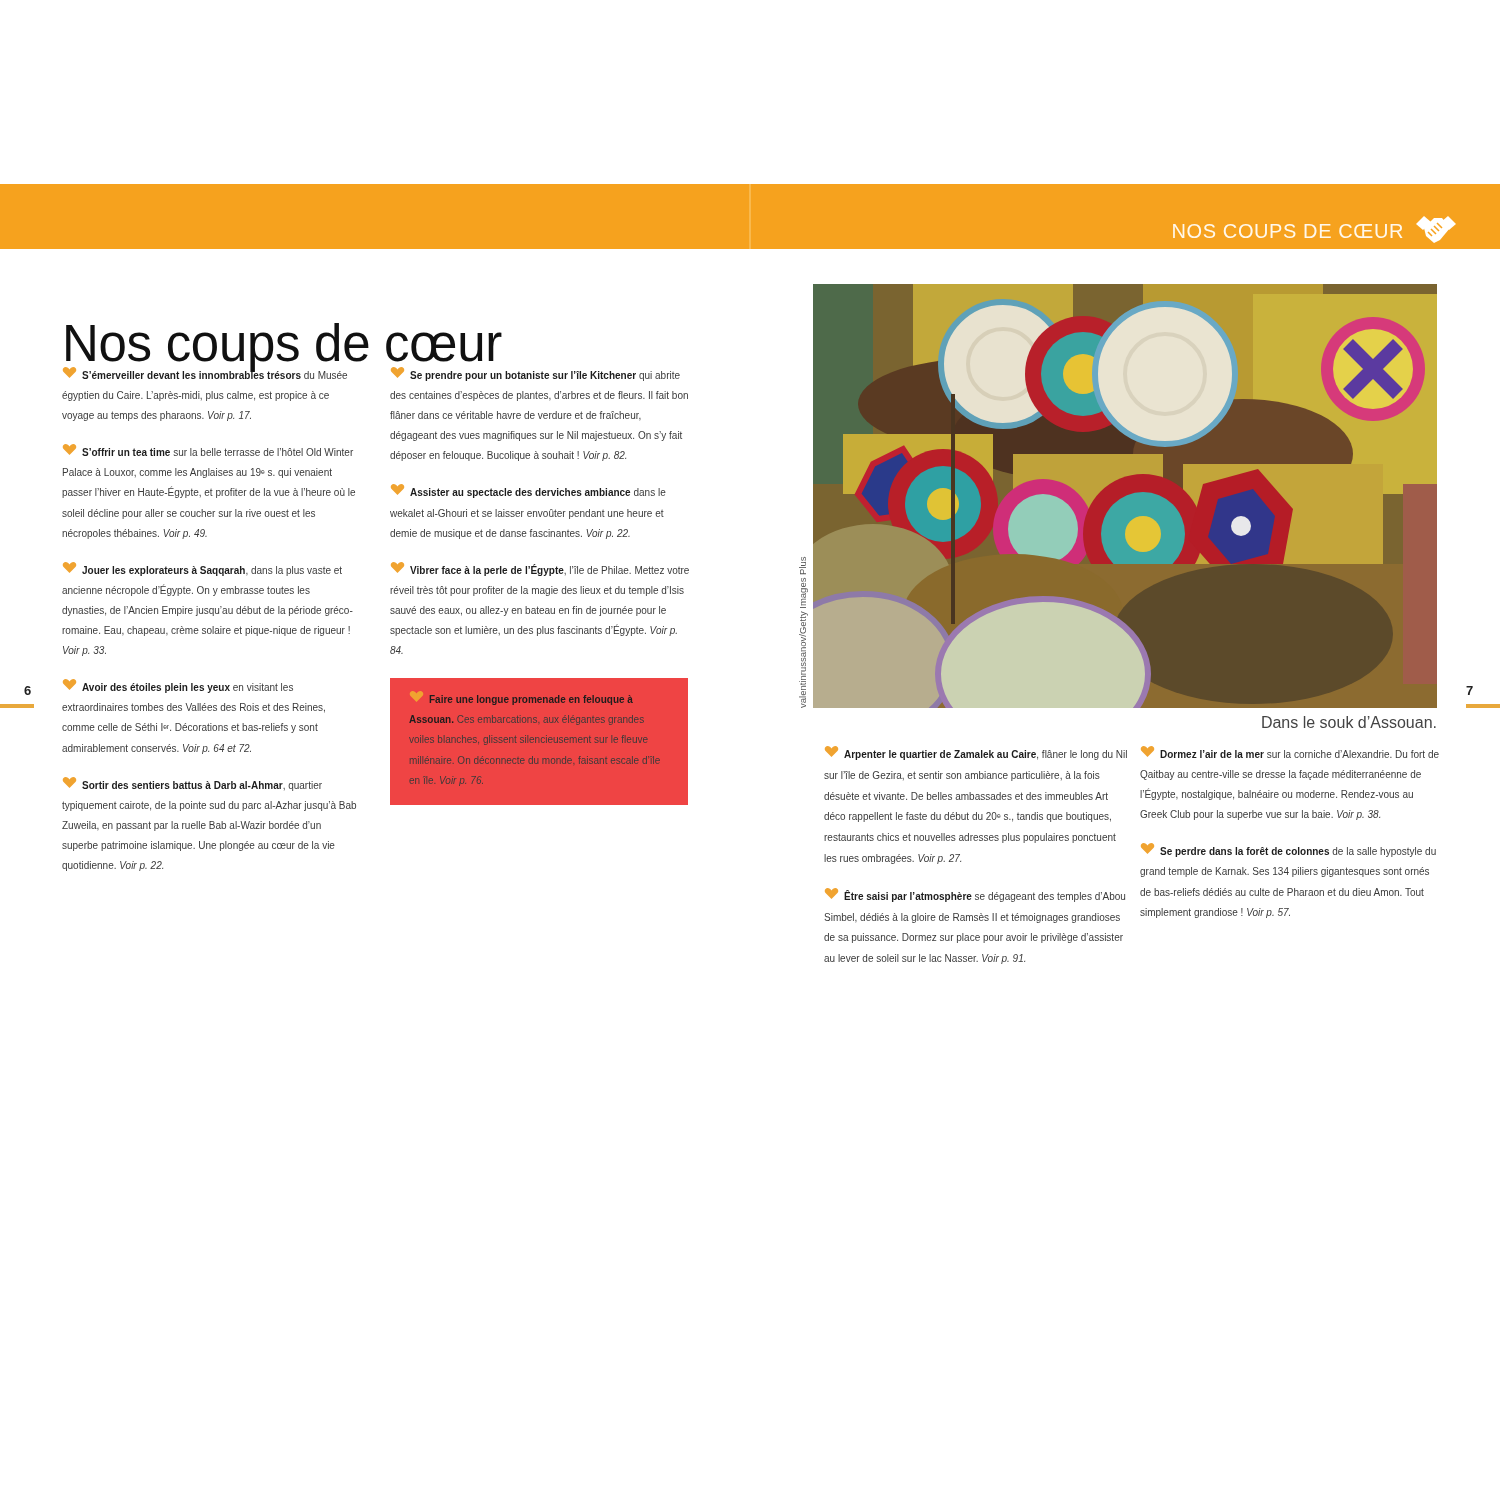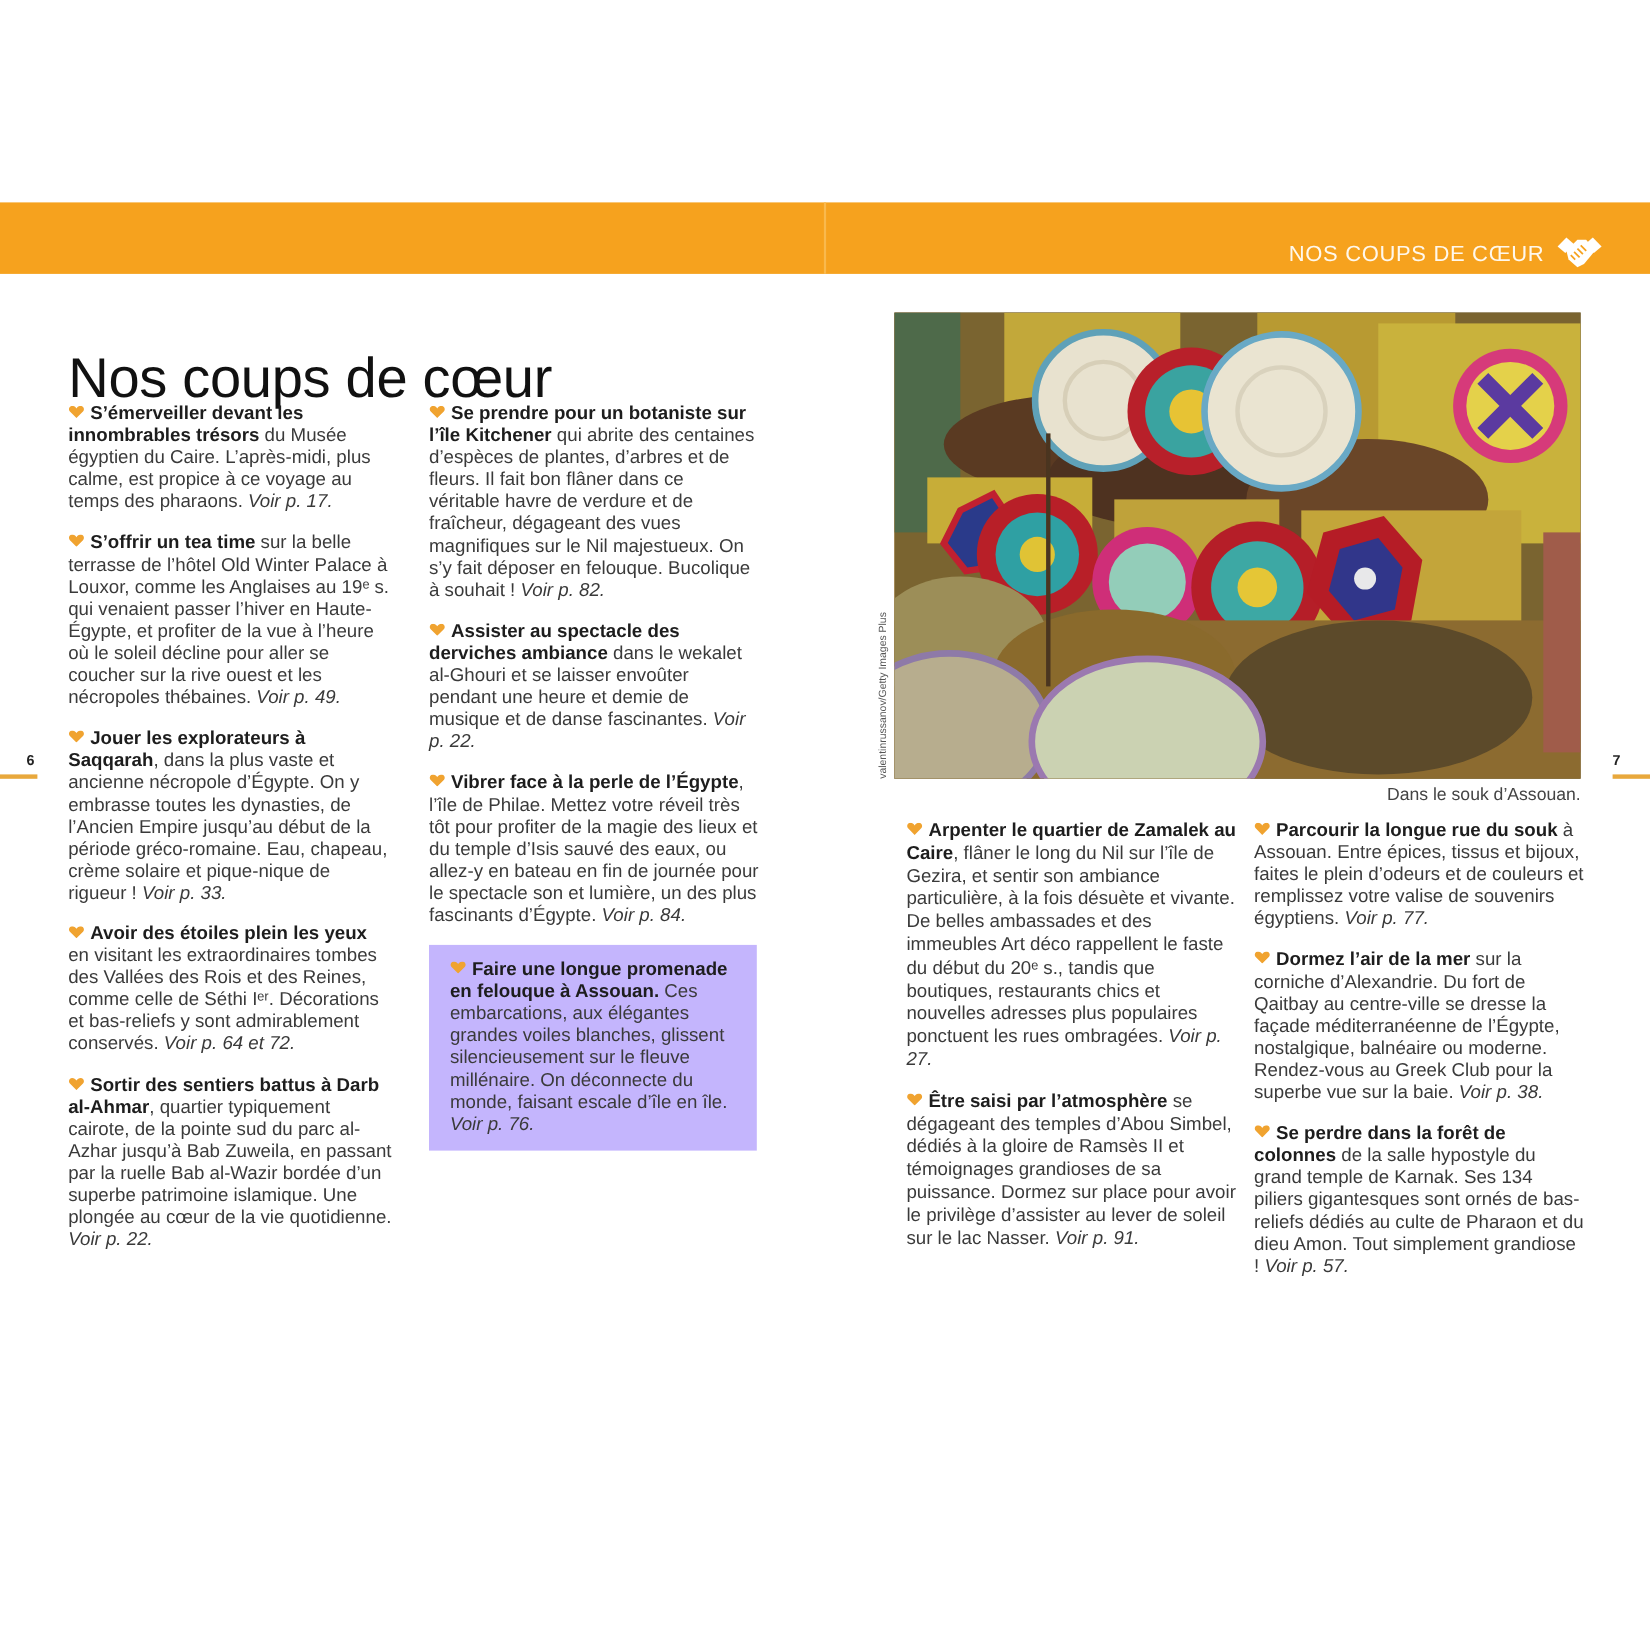--- a/index.html
+++ b/index.html
@@ -9,25 +9,25 @@
   .band { position:absolute; top:184px; left:0; width:1500px; height:65px; background:#f6a21e; }
   .gutter { position:absolute; top:184px; left:749px; width:2px; height:65px; background:#f9b94d; }
   .band-title { position:absolute; top:219px; right:96px; color:#fff8ec; font-size:20px;
                 letter-spacing:0.6px; line-height:24px; }
   .band-icon { position:absolute; top:210px; left:1414px; width:44px; height:36px; }
 
   .page-title { position:absolute; left:62px; top:280px; font-size:51px; color:#111;
                 letter-spacing:-0.3px; line-height:60px; font-weight:normal; }
 
   .col { position:absolute; width:300px; }
-  .entry { font-size:17px; line-height:20.1px; color:#3a3a3a; margin:0 0 17px 0; }
+  .entry { font-size:10px; line-height:20.1px; color:#3a3a3a; margin:0 0 17px 0; }
   .entry b { color:#1d1d1d; font-weight:bold; }
   .entry i { font-style:italic; }
   .heart { display:inline-block; width:15px; height:11px; margin-right:5px; vertical-align:1px; }
-  .box { background:#c4b5fd; padding:12px 18px 14px 19px; width:261px; }
+  .box { background:#ef4444; padding:12px 18px 14px 19px; width:261px; }
 
   .folio { position:absolute; font-size:13px; font-weight:bold; color:#222; }
   .folio-bar { position:absolute; height:4px; background:#e8a83c; }
 
   .photo { position:absolute; left:813px; top:284px; width:624px; height:424px; overflow:hidden;
            background:linear-gradient(180deg,#6d5a2c 0%,#8a6a2c 30%,#a07a38 60%,#7e6a3a 100%); }
   .credit { position:absolute; left:797px; top:708px; transform:rotate(-90deg); transform-origin:0 0;
             font-size:9.5px; color:#555; white-space:nowrap; }
   .caption { position:absolute; right:63px; top:714px; font-size:16px; color:#444; }
 </style>
@@ -139,20 +139,17 @@
         <path d="M8,12 L1.5,5.5 C-0.5,3.3 1,0 3.8,0 C5.6,0 7,1 8,2.6 C9,1 10.4,0 12.2,0 C15,0 16.5,3.3 14.5,5.5 Z" fill="#f0a330"></path>
       </svg><b>Arpenter le quartier de Zamalek au Caire</b><span>, flâner le long du Nil sur l’île de Gezira, et sentir son ambiance particulière, à la fois désuète et vivante. De belles ambassades et des immeubles Art déco rappellent le faste du début du 20ᵉ s., tandis que boutiques, restaurants chics et nouvelles adresses plus populaires ponctuent les rues ombragées. </span><i>Voir p. 27.</i></p>
   <p class="entry" style="line-height:20.8px;"><svg class="heart" viewBox="0 0 16 12">
         <path d="M8,12 L1.5,5.5 C-0.5,3.3 1,0 3.8,0 C5.6,0 7,1 8,2.6 C9,1 10.4,0 12.2,0 C15,0 16.5,3.3 14.5,5.5 Z" fill="#f0a330"></path>
       </svg><b>Être saisi par l’atmosphère</b><span> se dégageant des temples d’Abou Simbel, dédiés à la gloire de Ramsès II et témoignages grandioses de sa puissance. Dormez sur place pour avoir le privilège d’assister au lever de soleil sur le lac Nasser. </span><i>Voir p. 91.</i></p>
 </div>
 
 <div class="col" style="left:1140px; top:745px; width:300px;">
   <p class="entry"><svg class="heart" viewBox="0 0 16 12">
         <path d="M8,12 L1.5,5.5 C-0.5,3.3 1,0 3.8,0 C5.6,0 7,1 8,2.6 C9,1 10.4,0 12.2,0 C15,0 16.5,3.3 14.5,5.5 Z" fill="#f0a330"></path>
-      </svg><b>Parcourir la longue rue du souk</b><span> à Assouan. Entre épices, tissus et bijoux, faites le plein d’odeurs et de couleurs et remplissez votre valise de souvenirs égyptiens. </span><i>Voir p. 77.</i></p>
-  <p class="entry"><svg class="heart" viewBox="0 0 16 12">
-        <path d="M8,12 L1.5,5.5 C-0.5,3.3 1,0 3.8,0 C5.6,0 7,1 8,2.6 C9,1 10.4,0 12.2,0 C15,0 16.5,3.3 14.5,5.5 Z" fill="#f0a330"></path>
       </svg><b>Dormez l’air de la mer</b><span> sur la corniche d’Alexandrie. Du fort de Qaitbay au centre-ville se dresse la façade méditerranéenne de l’Égypte, nostalgique, balnéaire ou moderne. Rendez-vous au Greek Club pour la superbe vue sur la baie. </span><i>Voir p. 38.</i></p>
   <p class="entry"><svg class="heart" viewBox="0 0 16 12">
         <path d="M8,12 L1.5,5.5 C-0.5,3.3 1,0 3.8,0 C5.6,0 7,1 8,2.6 C9,1 10.4,0 12.2,0 C15,0 16.5,3.3 14.5,5.5 Z" fill="#f0a330"></path>
       </svg><b>Se perdre dans la forêt de colonnes</b><span> de la salle hypostyle du grand temple de Karnak. Ses 134 piliers gigantesques sont ornés de bas-reliefs dédiés au culte de Pharaon et du dieu Amon. Tout simplement grandiose ! </span><i>Voir p. 57.</i></p>
 </div>
 
 </body></html>

